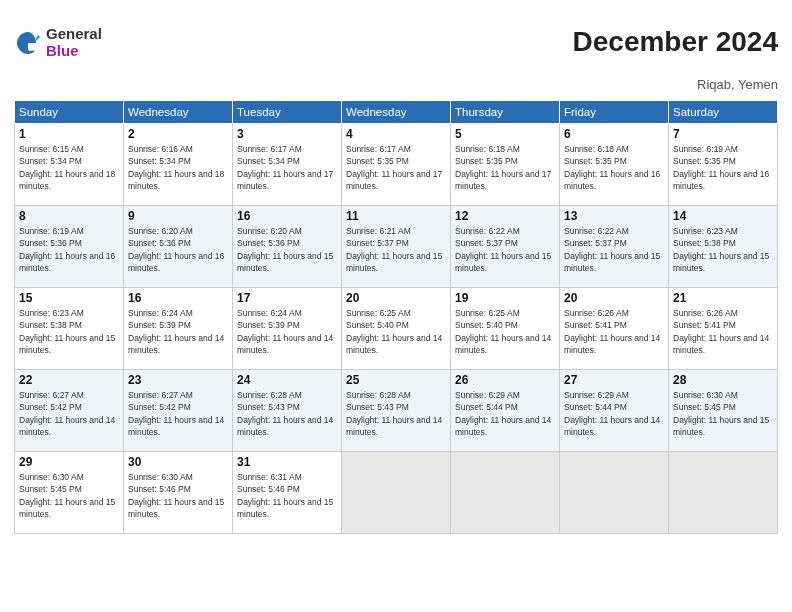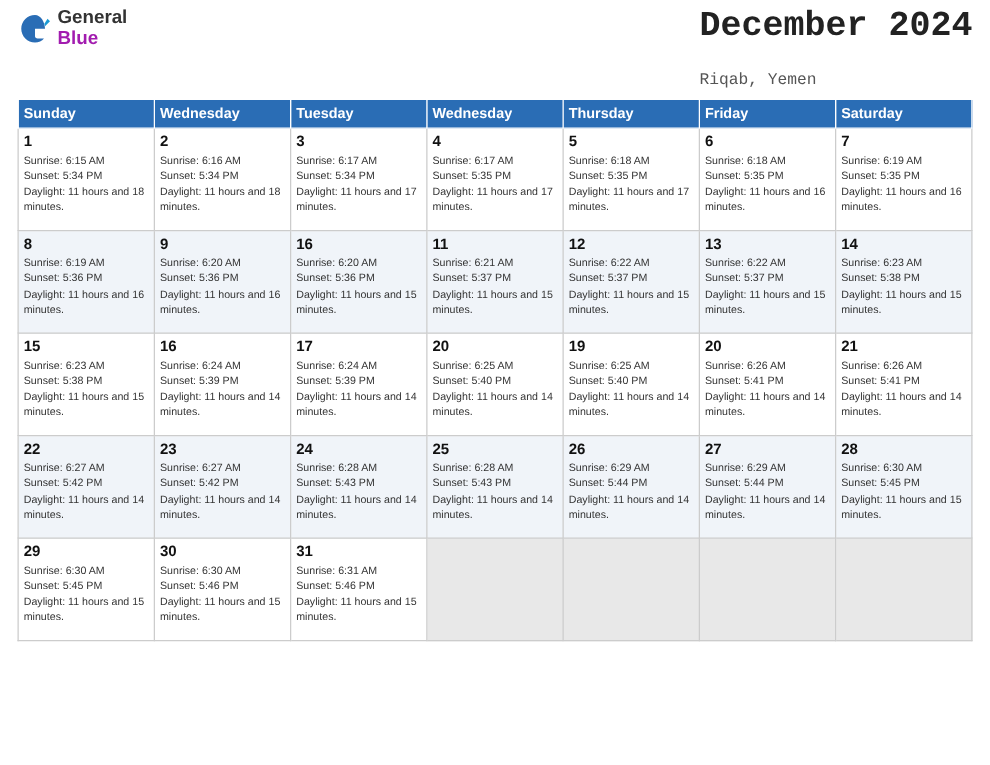--- a/index.html
+++ b/index.html
@@ -6,21 +6,21 @@
     body {
       font-family: Arial, sans-serif;
       background: #fff;
       width: 792px;
       height: 612px;
       overflow: hidden;
     }
     .page {
       width: 792px;
       height: 612px;
-      padding: 6px 14px 10px 14px;
+      padding: 26px 14px 10px 14px;
       background: #fff;
     }
     .header {
       display: flex;
       justify-content: space-between;
       align-items: flex-start;
       margin-bottom: 8px;
     }
     .logo {
       display: flex;
@@ -40,42 +40,42 @@
     .logo-blue {
       font-size: 15px;
       font-weight: bold;
       color: #a21caf;
     }
     .logo-icon {
       width: 28px;
       height: 28px;
     }
     .title-block {
-      font-family: Liberation Mono, monospace;
+      text-align: right;
     }
     .title-month {
       font-size: 28px;
       font-weight: bold;
       color: #222;
     }
     .title-location {
       font-size: 13px;
       color: #555;
       margin-top: 19px;
     }
     .calendar {
       width: 100%;
       border-collapse: collapse;
       table-layout: fixed;
     }
     .calendar th {
       background: #2a6db5;
       color: #fff;
       font-size: 11.5px;
-      font-weight: bold;
+      font-weight: normal;
       padding: 5px 4px;
       text-align: left;
       border: 1px solid #fff;
     }
     .calendar td {
       vertical-align: top;
       border: 1px solid #ccc;
       padding: 3px 4px;
       font-size: 9px;
       color: #333;

